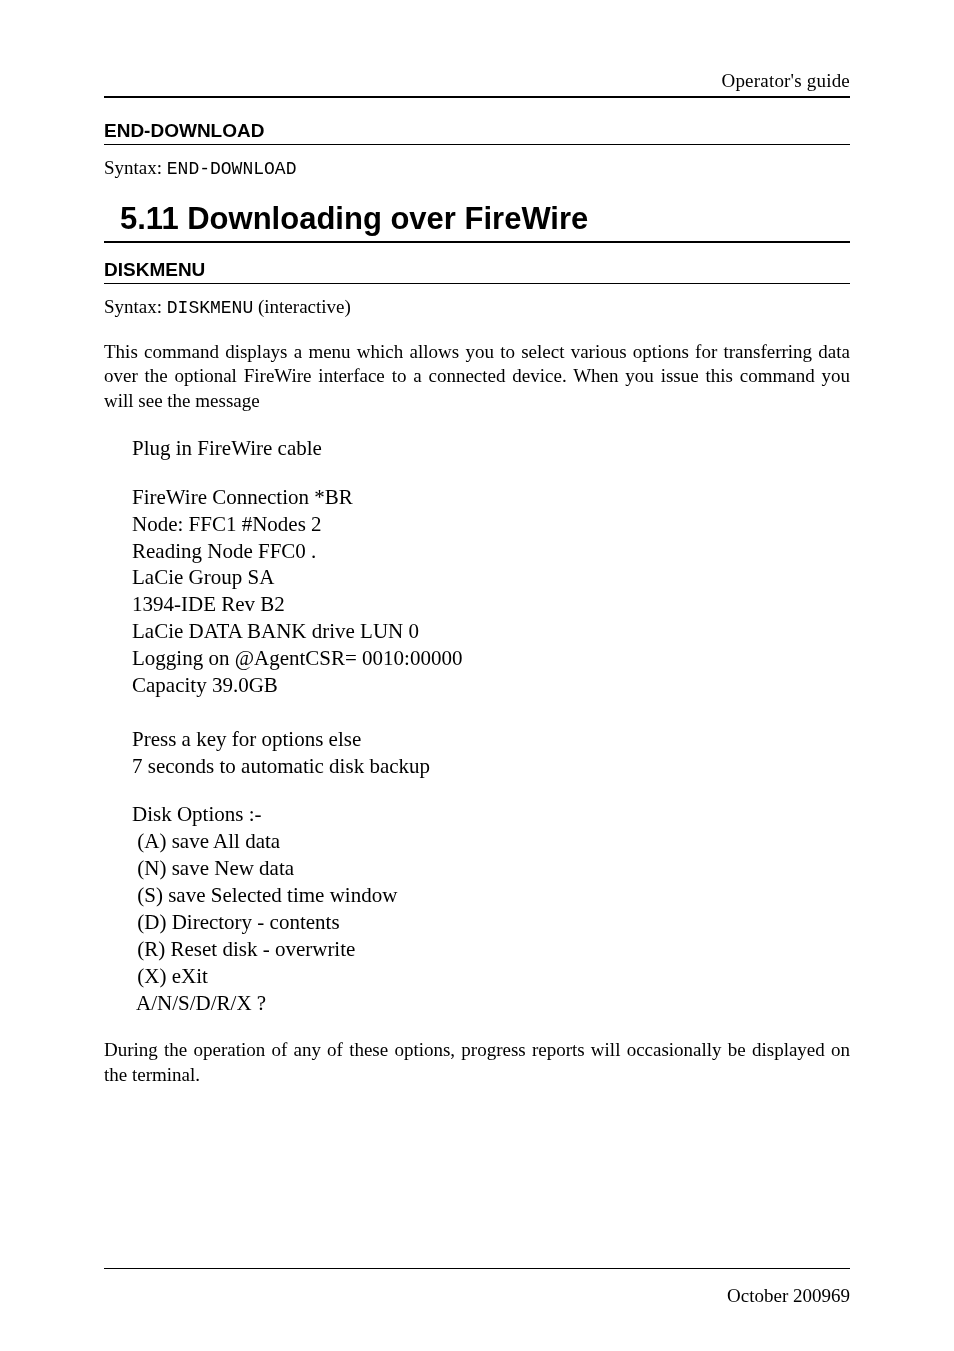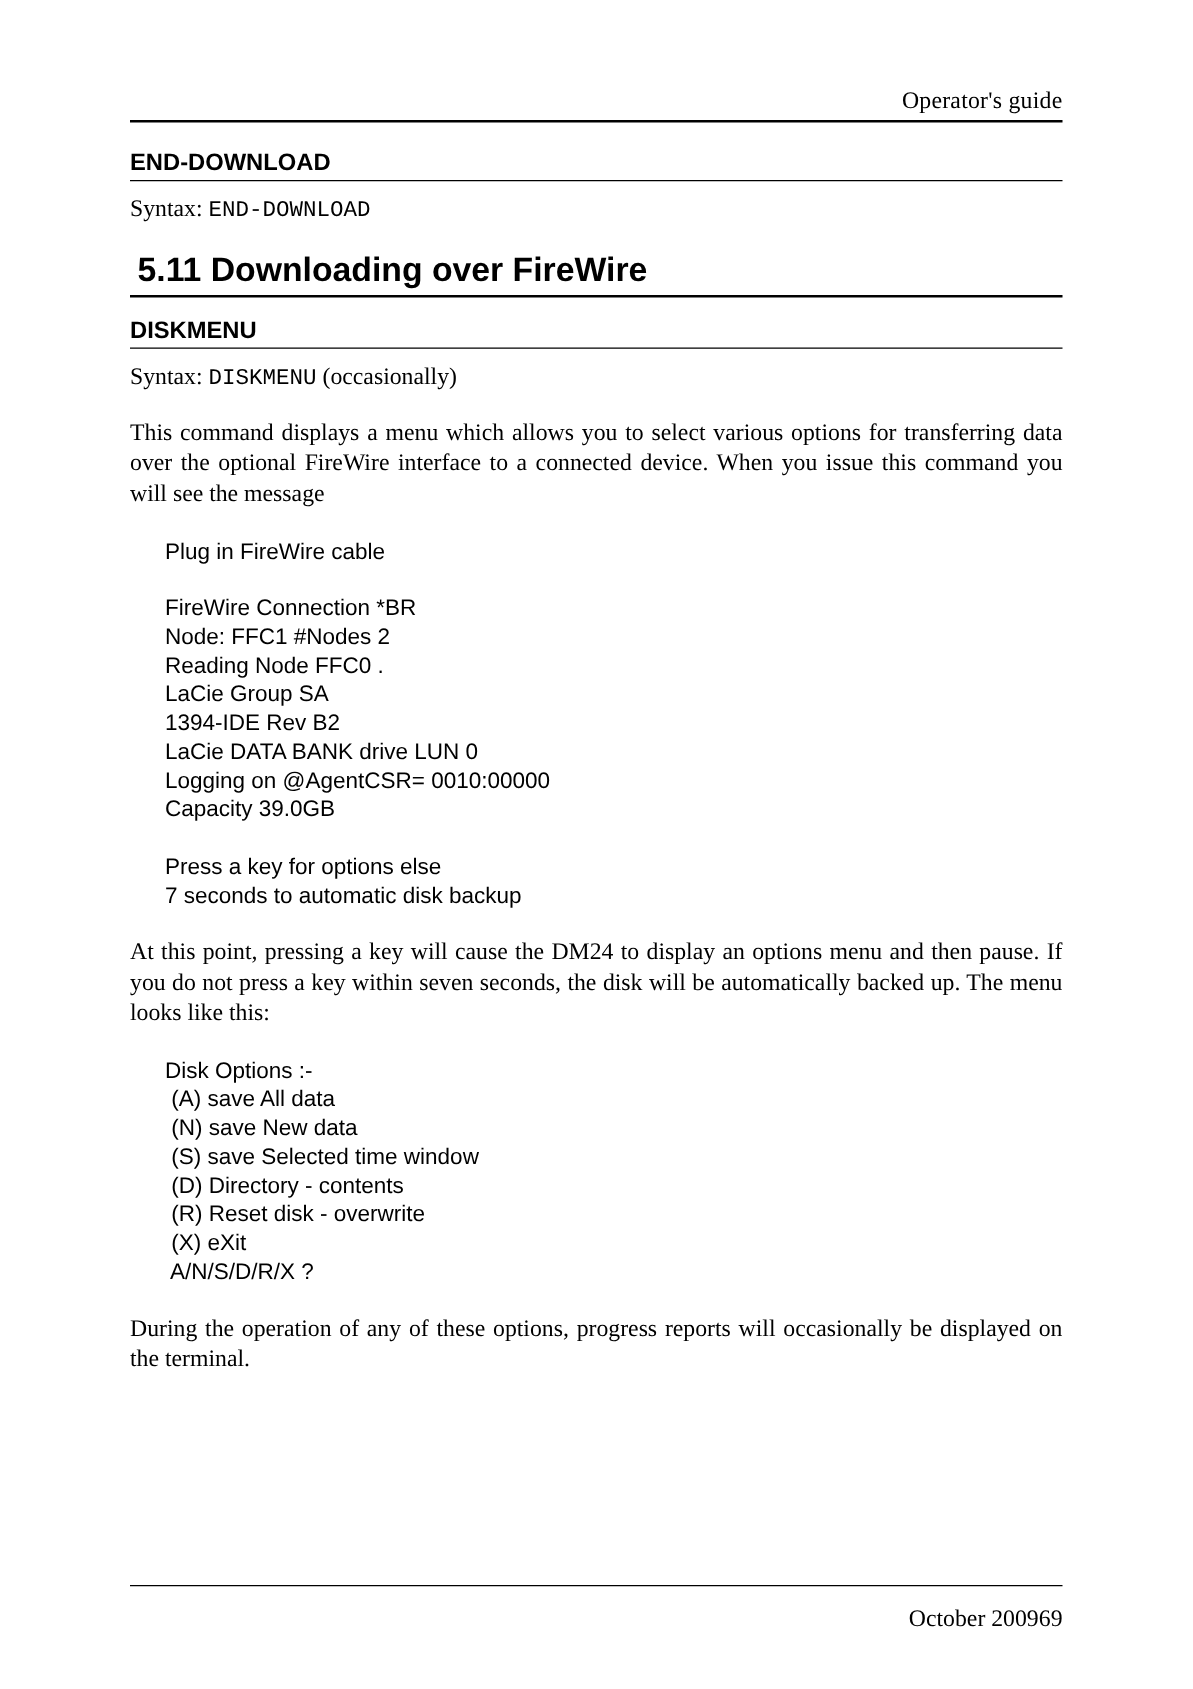--- a/index.html
+++ b/index.html
@@ -50,31 +50,31 @@
   }
   .para {
     font-size: 19px;
     line-height: 1.28;
     text-align: justify;
     margin: 0 0 22px 0;
   }
   .h2 {
     font-family: Arial, Helvetica, sans-serif;
     font-weight: bold;
-    font-size: 27px;
-    margin: 10px 0 4px 6px;
+    font-size: 31px;
+    margin: 10px 0 4px 16px;
   }
   .h2-rule {
     border: none;
     border-top: 2px solid #000;
     margin: 0 0 16px 0;
   }
   .codeblock {
-    font-family: Liberation Sans, sans-serif;
-    font-size: 18px;
+    font-family: Liberation Serif, serif;
+    font-size: 21px;
     line-height: 1.28;
     white-space: pre;
     margin: 0 0 22px 0;
     padding-left: 28px;
   }
   .footer-rule {
     border: none;
     border-top: 1px solid #000;
     position: absolute;
     left: 104px;
@@ -108,41 +108,40 @@
   </div>
 
   <div class="h2">5.11 Downloading over FireWire</div>
   <hr class="h2-rule">
 
   <div class="indent">
     <div class="h3">DISKMENU</div>
     <hr class="h3-rule">
 
     <p class="syntax">
-      <span>Syntax: </span><span class="mono">DISKMENU</span><span> (occasionally)</span>
+      <span>Syntax: </span><span class="mono">DISKMENU</span><span> (interactive)</span>
     </p>
 
     <p class="para">This command displays a menu which allows you to select various options for transferring data over the optional FireWire interface to a connected device. When you issue this command you will see the message</p>
 
     <div class="codeblock">Plug in FireWire cable</div>
 
 
     <div class="codeblock">FireWire Connection *BR
 Node: FFC1 #Nodes 2
 Reading Node FFC0 .
 LaCie Group SA
 1394-IDE Rev B2
 LaCie DATA BANK drive LUN 0
 Logging on @AgentCSR= 0010:00000
 Capacity 39.0GB
 
 Press a key for options else
 7 seconds to automatic disk backup</div>
 
-    <p class="para">At this point, pressing a key will cause the DM24 to display an options menu and then pause. If you do not press a key within seven seconds, the disk will be automatically backed up.  The menu looks like this:</p>
 
     <div class="codeblock">Disk Options :-
  (A) save All data
  (N) save New data
  (S) save Selected time window
  (D) Directory - contents
  (R) Reset disk - overwrite
  (X) eXit
  A/N/S/D/R/X ?</div>
 

